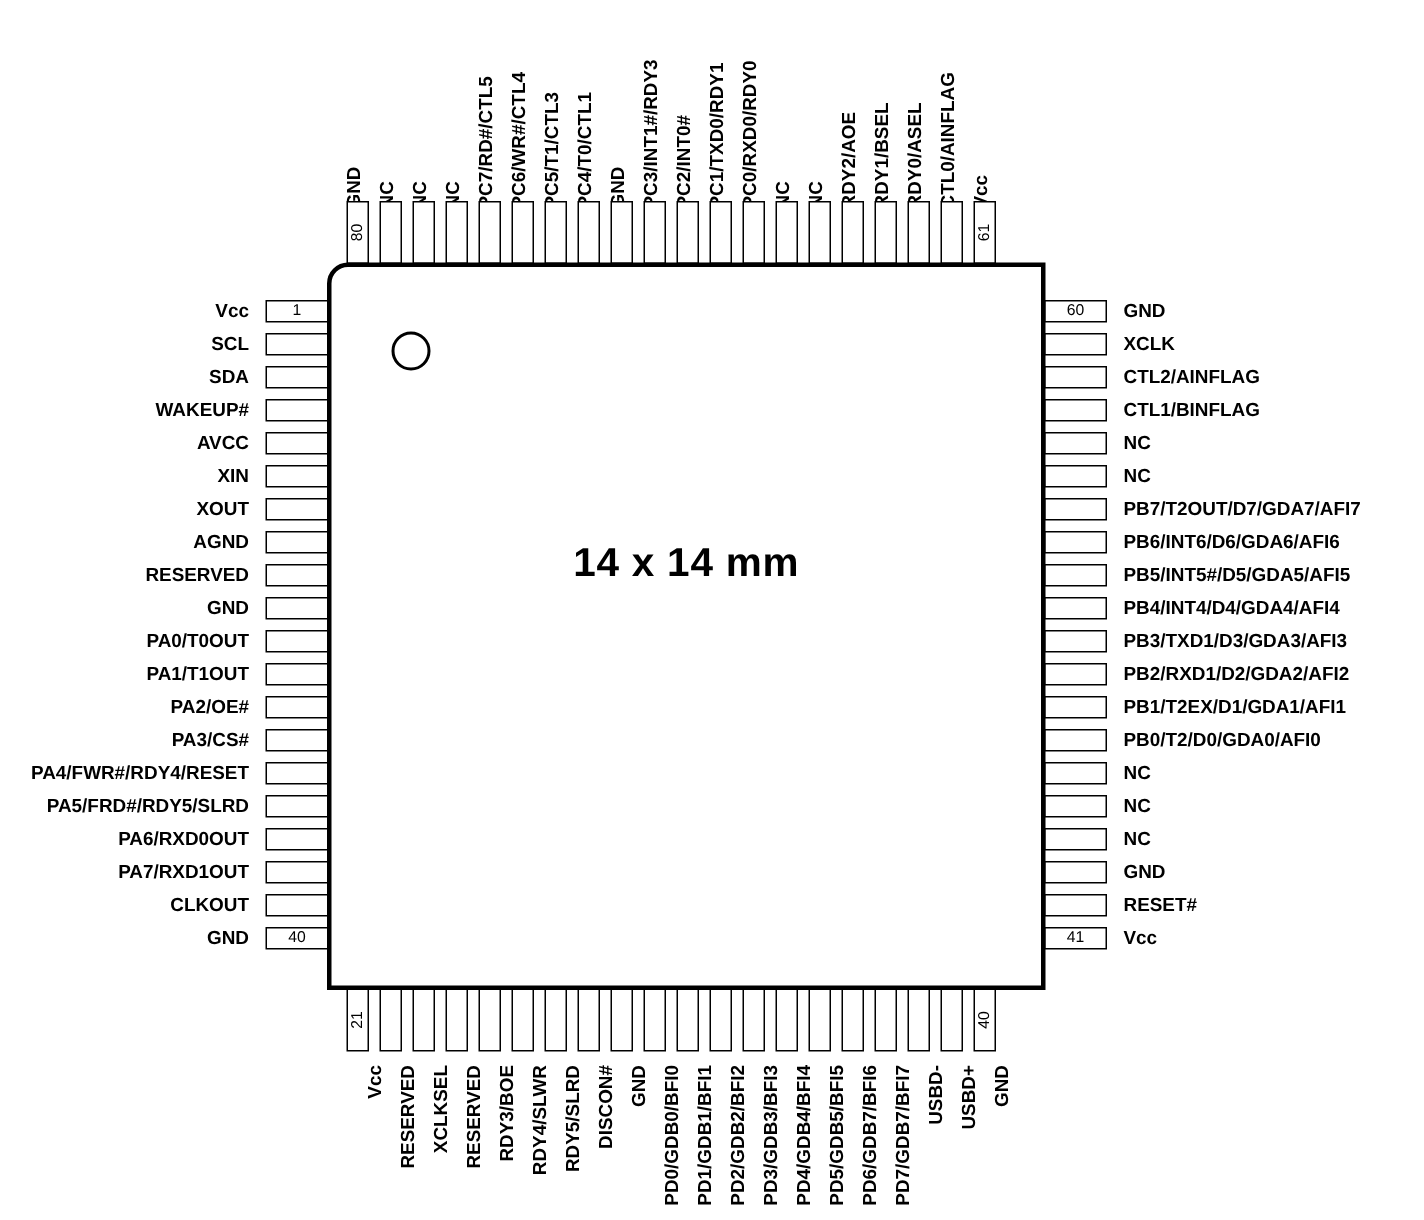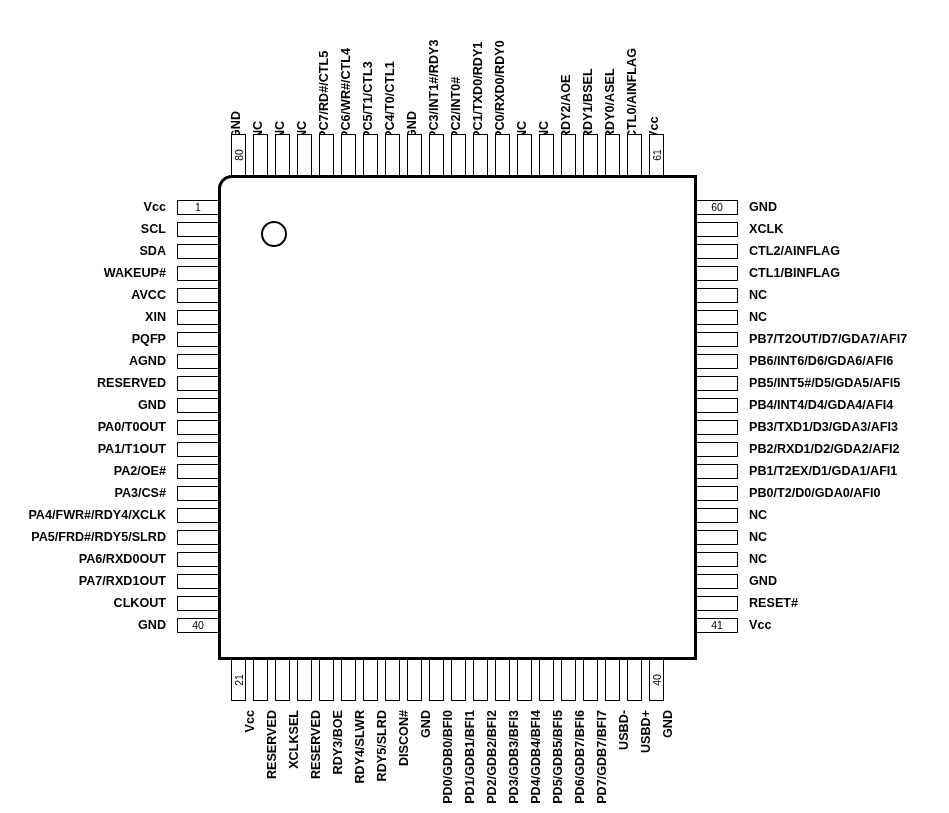--- a/index.html
+++ b/index.html
@@ -89,56 +89,57 @@
   }
 </style>
 </head>
 <body>
 
 <div id="diagram">
 
   <div class="chip-body">
     <div class="pin1-dot"></div>
     <div class="chip-caption">
+      <div>14 x 14 mm</div>
     </div>
   </div>
 
   <div id="pins-layer">
       <div class="pin h" style="left: 177px; top: 199.5px;">
         <span class="num">1</span>
       </div>
       <div class="lbl left" style="right: 783px; top: 207px;">Vcc</div>
       <div class="pin h" style="left: 177px; top: 221.5px;"></div>
       <div class="lbl left" style="right: 783px; top: 229px;">SCL</div>
       <div class="pin h" style="left: 177px; top: 243.5px;"></div>
       <div class="lbl left" style="right: 783px; top: 251px;">SDA</div>
       <div class="pin h" style="left: 177px; top: 265.5px;"></div>
       <div class="lbl left" style="right: 783px; top: 273px;">WAKEUP#</div>
       <div class="pin h" style="left: 177px; top: 287.5px;"></div>
       <div class="lbl left" style="right: 783px; top: 295px;">AVCC</div>
       <div class="pin h" style="left: 177px; top: 309.5px;"></div>
       <div class="lbl left" style="right: 783px; top: 317px;">XIN</div>
       <div class="pin h" style="left: 177px; top: 331.5px;"></div>
-      <div class="lbl left" style="right: 783px; top: 339px;">PQFP</div>
+      <div class="lbl left" style="right: 783px; top: 339px;">XOUT</div>
       <div class="pin h" style="left: 177px; top: 353.5px;"></div>
       <div class="lbl left" style="right: 783px; top: 361px;">AGND</div>
       <div class="pin h" style="left: 177px; top: 375.5px;"></div>
       <div class="lbl left" style="right: 783px; top: 383px;">RESERVED</div>
       <div class="pin h" style="left: 177px; top: 397.5px;"></div>
       <div class="lbl left" style="right: 783px; top: 405px;">GND</div>
       <div class="pin h" style="left: 177px; top: 419.5px;"></div>
       <div class="lbl left" style="right: 783px; top: 427px;">PA0/T0OUT</div>
       <div class="pin h" style="left: 177px; top: 441.5px;"></div>
       <div class="lbl left" style="right: 783px; top: 449px;">PA1/T1OUT</div>
       <div class="pin h" style="left: 177px; top: 463.5px;"></div>
       <div class="lbl left" style="right: 783px; top: 471px;">PA2/OE#</div>
       <div class="pin h" style="left: 177px; top: 485.5px;"></div>
       <div class="lbl left" style="right: 783px; top: 493px;">PA3/CS#</div>
       <div class="pin h" style="left: 177px; top: 507.5px;"></div>
-      <div class="lbl left" style="right: 783px; top: 515px;">PA4/FWR#/RDY4/XCLK</div>
+      <div class="lbl left" style="right: 783px; top: 515px;">PA4/FWR#/RDY4/RESET</div>
       <div class="pin h" style="left: 177px; top: 529.5px;"></div>
       <div class="lbl left" style="right: 783px; top: 537px;">PA5/FRD#/RDY5/SLRD</div>
       <div class="pin h" style="left: 177px; top: 551.5px;"></div>
       <div class="lbl left" style="right: 783px; top: 559px;">PA6/RXD0OUT</div>
       <div class="pin h" style="left: 177px; top: 573.5px;"></div>
       <div class="lbl left" style="right: 783px; top: 581px;">PA7/RXD1OUT</div>
       <div class="pin h" style="left: 177px; top: 595.5px;"></div>
       <div class="lbl left" style="right: 783px; top: 603px;">CLKOUT</div>
       <div class="pin h" style="left: 177px; top: 617.5px;">
         <span class="num">40</span>

